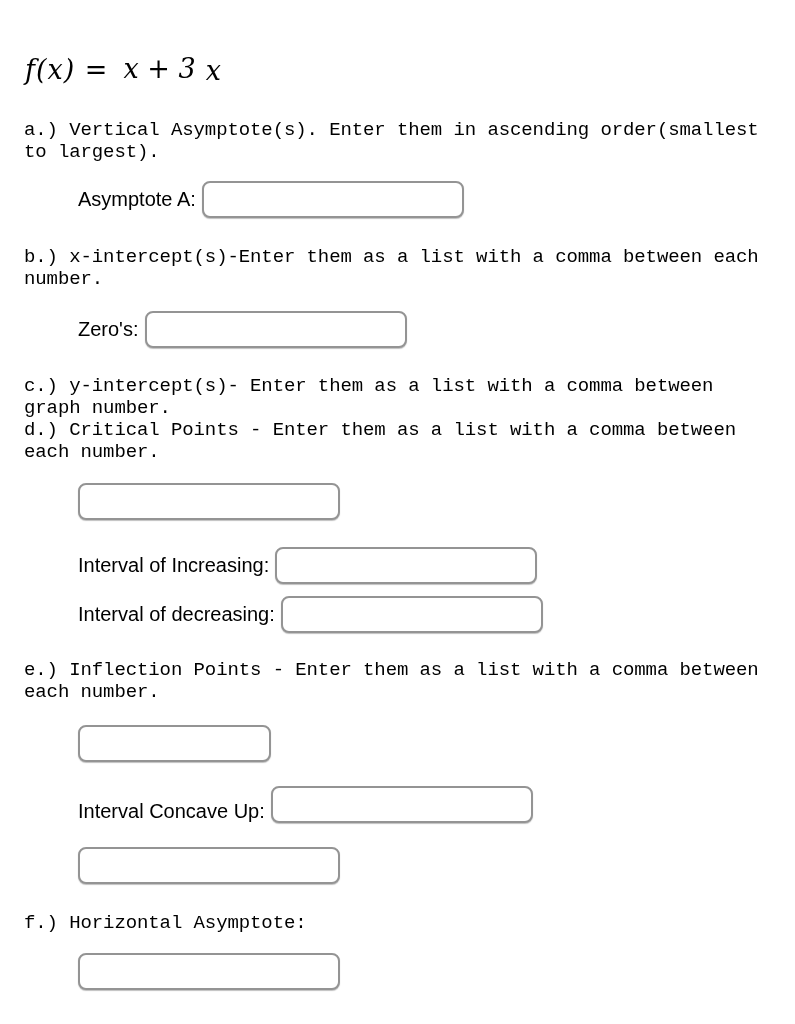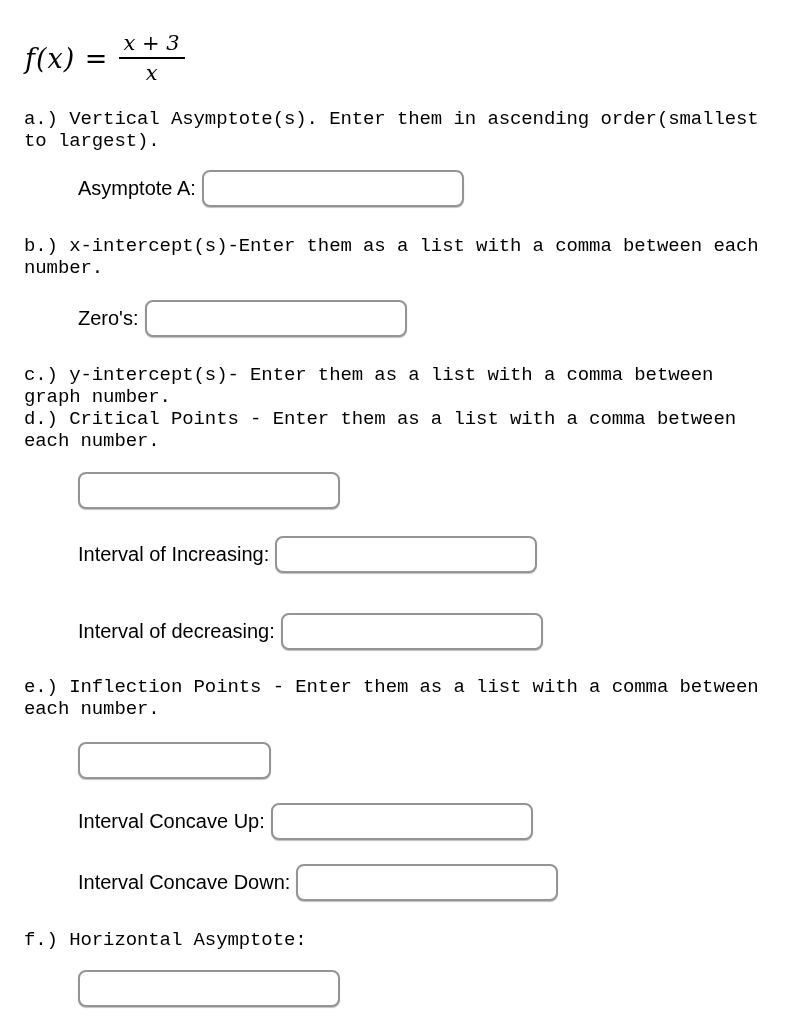--- a/index.html
+++ b/index.html
@@ -10,31 +10,31 @@
   }
   .page { padding: 11px 18px 0 24px; }
 
   .prompt {
     font-size: 19px; line-height: 1.38; letter-spacing: -0.1px;
     font-weight: 500;
   }
 
   
   .formula {
-    margin-top: 17px; margin-left: 1px;
+    margin-top: 28px; margin-left: 1px;
     display: flex; align-items: center; height: 60px;
   }
   .formula .lhs {
     font-family: "DejaVu Serif", serif; font-style: italic;
     font-size: 27px; letter-spacing: 1px;
   }
   .frac {
-    display: inline-flex; flex-direction: column; align-items: center;
+    display: inline-flex; flex-direction: row; align-items: center;
     margin-left: 10px;
-    font-family: "DejaVu Serif", serif; font-style: italic; font-size: 21px;
+    font-family: "DejaVu Serif", serif; font-style: italic; font-size: 27px;
   }
   .frac .num { padding: 0 5px 2px 5px; }
   .frac .bar { align-self: stretch; height: 2px; background: #000; }
   .frac .den { padding: 2px 5px 0 5px; }
 
   .sec-heading {
     font-size: 19px; letter-spacing: -0.1px; font-weight: 500;
     margin: 0;
     font-family: Liberation Mono, monospace;
   }
@@ -59,23 +59,23 @@
     font-family: "Liberation Sans", sans-serif; font-size: 18px;
     padding: 0 8px; outline: none;
   }
   input.box.narrow { width: 193px; }
 
   .r-a { margin-top: 18px; }
   .r-b { margin-top: 21px; }
   .r-c { margin-top: 21px; }
   .r-d0 { margin-top: 20px; }
   .r-d1 { margin-top: 27px; }
-  .r-d2 { margin-top: 40px; }
+  .r-d2 { margin-top: 12px; }
   .r-e0 { margin-top: 22px; }
-  .r-e1 { margin-top: 24px; }
+  .r-e1 { margin-top: 24px; align-items: flex-end; }
   .r-e2 { margin-top: 24px; }
   .r-f0 { margin-top: 19px; }
 </style>
 </head>
 <body>
 
 <div class="page">
 
 
   <div class="formula">
@@ -116,21 +116,20 @@
 
   <p class="sec-heading h-e">e.) Inflection Points - Enter them as a list with a comma between each number.</p>
   <div class="row r-e0">
     <input class="box narrow" type="text" value="" style="">
   </div>
   <div class="row r-e1">
     <span class="lbl">Interval Concave Up:</span>
     <input class="box" type="text" value="" style="">
   </div>
   <div class="row r-e2">
-    <span class="lbl">Interval Concave Down:</span>
     <input class="box" type="text" value="" style="">
   </div>
 
   <p class="sec-heading h-f">f.) Horizontal Asymptote:</p>
   <div class="row r-f0">
     <input class="box" type="text" value="" style="">
   </div>
 
 </div>
 

